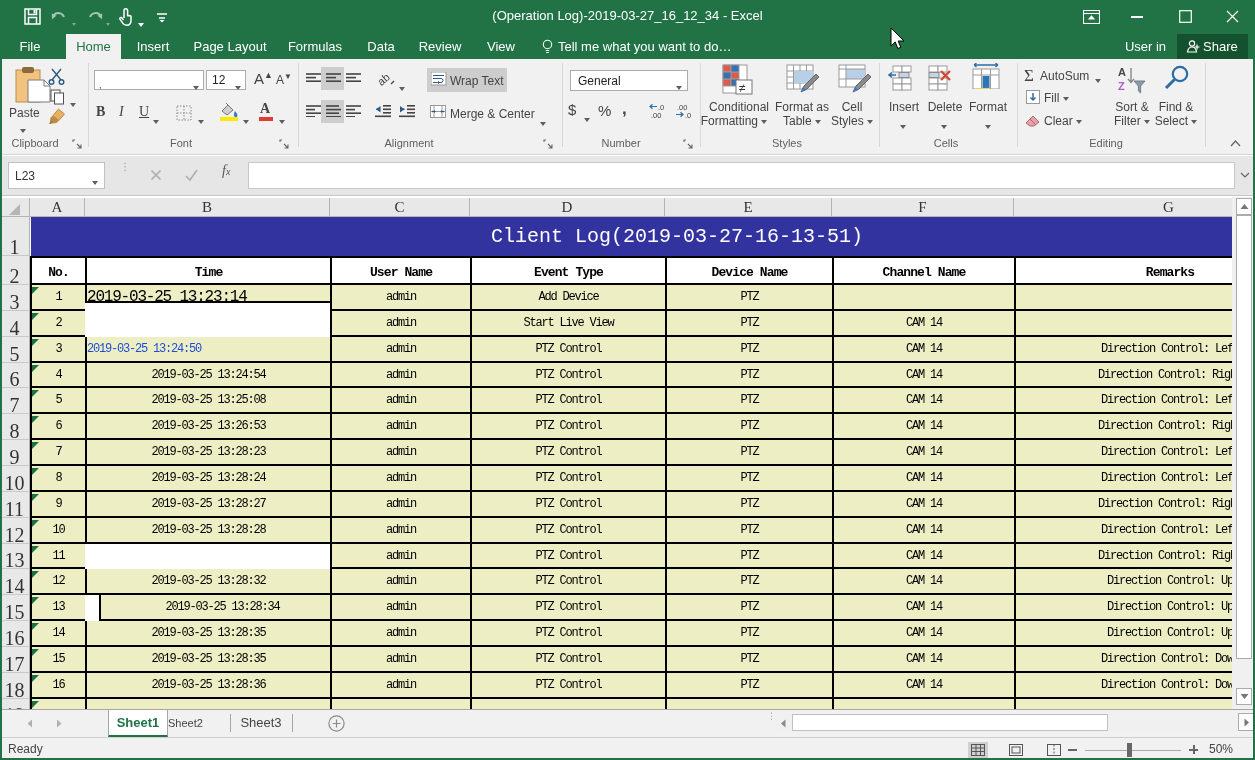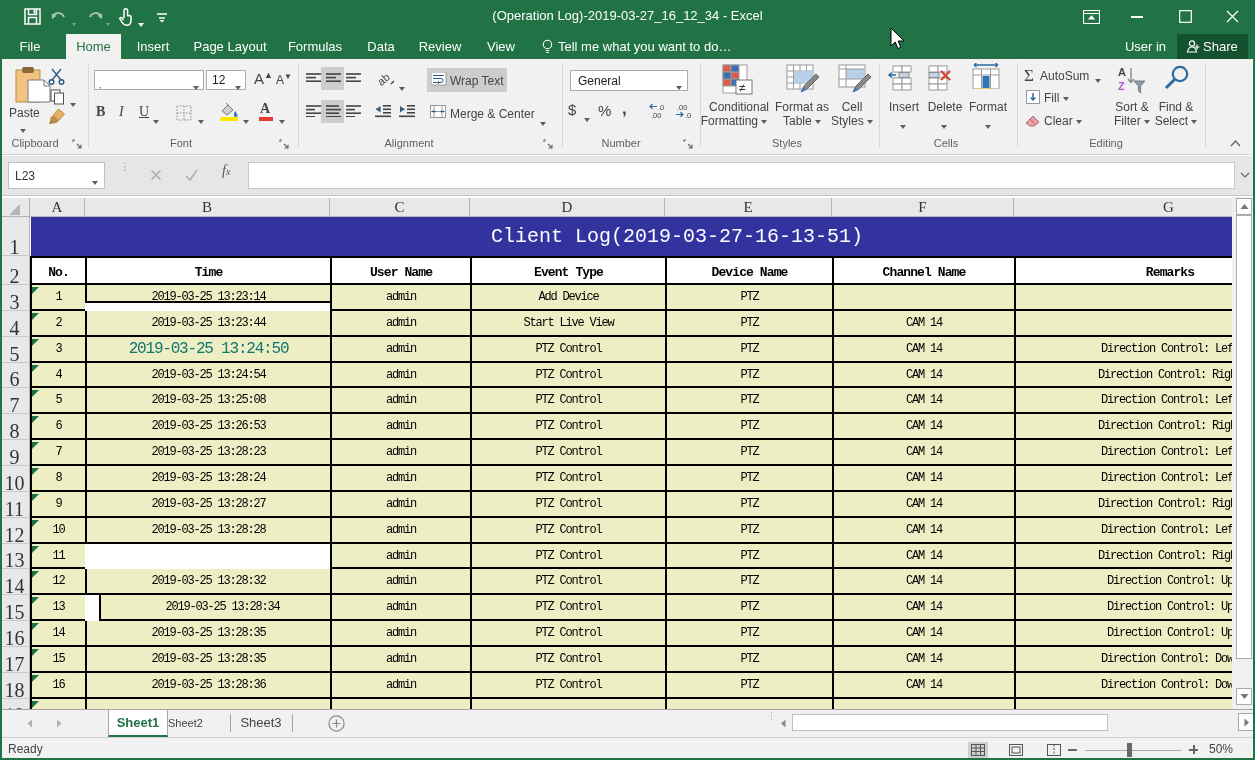--- a/index.html
+++ b/index.html
@@ -469,37 +469,36 @@
 <div class="cell" style="left:31px;top:20px;width:1206px;height:39px;background:#3333a0"></div>
 <div class="cell" style="left:31px;top:27px;width:1206px;height:26px;color:#fff;font-size:20px;letter-spacing:0px;text-align:center;line-height:26px"><span style="position:relative;left:43px">Client Log(2019-03-27-16-13-51)</span></div>
 <div class="cell" style="left:30px;top:59px;width:55px;height:29.0px;background:#fff;border-left:2px solid #000;border-top:2px solid #000;border-bottom:2px solid #000;font-weight:bold;font-size:13px;letter-spacing:-0.9px;text-align:center;line-height:29.0px;color:#000">No.</div>
 <div class="cell" style="left:85px;top:59px;width:245px;height:29.0px;background:#fff;border-left:2px solid #000;border-top:2px solid #000;border-bottom:2px solid #000;font-weight:bold;font-size:13px;letter-spacing:-0.9px;text-align:center;line-height:29.0px;color:#000">Time</div>
 <div class="cell" style="left:330px;top:59px;width:140px;height:29.0px;background:#fff;border-left:2px solid #000;border-top:2px solid #000;border-bottom:2px solid #000;font-weight:bold;font-size:13px;letter-spacing:-0.9px;text-align:center;line-height:29.0px;color:#000">User Name</div>
 <div class="cell" style="left:470px;top:59px;width:195px;height:29.0px;background:#fff;border-left:2px solid #000;border-top:2px solid #000;border-bottom:2px solid #000;font-weight:bold;font-size:13px;letter-spacing:-0.9px;text-align:center;line-height:29.0px;color:#000">Event Type</div>
 <div class="cell" style="left:665px;top:59px;width:167px;height:29.0px;background:#fff;border-left:2px solid #000;border-top:2px solid #000;border-bottom:2px solid #000;font-weight:bold;font-size:13px;letter-spacing:-0.9px;text-align:center;line-height:29.0px;color:#000">Device Name</div>
 <div class="cell" style="left:832px;top:59px;width:182px;height:29.0px;background:#fff;border-left:2px solid #000;border-top:2px solid #000;border-bottom:2px solid #000;font-weight:bold;font-size:13px;letter-spacing:-0.9px;text-align:center;line-height:29.0px;color:#000">Channel Name</div>
 <div class="cell" style="left:1014px;top:59px;width:310px;height:29.0px;background:#fff;border-left:2px solid #000;border-top:2px solid #000;border-bottom:2px solid #000;font-weight:bold;font-size:13px;letter-spacing:-0.9px;text-align:center;line-height:29.0px;color:#000">Remarks</div>
 <div class="cell datarow" style="left:30px;top:88.0px;width:55px;height:25.9px;border-left:2px solid #000;border-bottom:2px solid #000;font-size:12px;letter-spacing:-1.2px;text-align:center;line-height:25.9px;color:#000">1</div>
-<div class="cell datarow" style="left:85px;top:88.0px;width:245px;height:18px;border-left:2px solid #000;border-bottom:2px solid #000;font-size:12px;letter-spacing:-1.2px;text-align:center;line-height:25.9px;color:#000">2019-03-25 13:23:14</div>
+<div class="cell datarow" style="left:85px;top:88.0px;width:245px;height:18px;border-left:2px solid #000;border-bottom:2px solid #000;font-size:16px;letter-spacing:-1.2px;text-align:left;line-height:25.9px;color:#000">2019-03-25 13:23:14</div>
 <div class="cell datarow" style="left:330px;top:88.0px;width:140px;height:25.9px;border-left:2px solid #000;border-bottom:2px solid #000;font-size:12px;letter-spacing:-1.2px;text-align:center;line-height:25.9px;color:#000">admin</div>
 <div class="cell datarow" style="left:470px;top:88.0px;width:195px;height:25.9px;border-left:2px solid #000;border-bottom:2px solid #000;font-size:12px;letter-spacing:-1.2px;text-align:center;line-height:25.9px;color:#000">Add Device</div>
 <div class="cell datarow" style="left:665px;top:88.0px;width:167px;height:25.9px;border-left:2px solid #000;border-bottom:2px solid #000;font-size:12px;letter-spacing:-1.2px;text-align:center;line-height:25.9px;color:#000">PTZ</div>
 <div class="cell datarow" style="left:832px;top:88.0px;width:182px;height:25.9px;border-left:2px solid #000;border-bottom:2px solid #000;font-size:12px;letter-spacing:-1.2px;text-align:center;line-height:25.9px;color:#000"></div>
 <div class="cell datarow" style="left:1014px;top:88.0px;width:310px;height:25.9px;border-left:2px solid #000;border-bottom:2px solid #000;font-size:12px;letter-spacing:-1.2px;text-align:center;line-height:25.9px;color:#000"></div>
 <div class="tri" style="left:32px;top:90.0px"></div>
 <div class="cell datarow" style="left:30px;top:113.9px;width:55px;height:25.9px;border-left:2px solid #000;border-bottom:2px solid #000;font-size:12px;letter-spacing:-1.2px;text-align:center;line-height:25.9px;color:#000">2</div>
-<div class="cell datarow" style="left:85px;top:113.9px;width:245px;height:25.9px;border-left:2px solid #000;border-bottom:2px solid #000;font-size:12px;letter-spacing:-1.2px;text-align:center;line-height:25.9px;color:#000">2019-03-25 13:23:44</div>
 <div class="cell datarow" style="left:330px;top:113.9px;width:140px;height:25.9px;border-left:2px solid #000;border-bottom:2px solid #000;font-size:12px;letter-spacing:-1.2px;text-align:center;line-height:25.9px;color:#000">admin</div>
 <div class="cell datarow" style="left:470px;top:113.9px;width:195px;height:25.9px;border-left:2px solid #000;border-bottom:2px solid #000;font-size:12px;letter-spacing:-1.2px;text-align:center;line-height:25.9px;color:#000">Start Live View</div>
 <div class="cell datarow" style="left:665px;top:113.9px;width:167px;height:25.9px;border-left:2px solid #000;border-bottom:2px solid #000;font-size:12px;letter-spacing:-1.2px;text-align:center;line-height:25.9px;color:#000">PTZ</div>
 <div class="cell datarow" style="left:832px;top:113.9px;width:182px;height:25.9px;border-left:2px solid #000;border-bottom:2px solid #000;font-size:12px;letter-spacing:-1.2px;text-align:center;line-height:25.9px;color:#000">CAM 14</div>
 <div class="cell datarow" style="left:1014px;top:113.9px;width:310px;height:25.9px;border-left:2px solid #000;border-bottom:2px solid #000;font-size:12px;letter-spacing:-1.2px;text-align:center;line-height:25.9px;color:#000"></div>
 <div class="tri" style="left:32px;top:115.9px"></div>
 <div class="cell datarow" style="left:30px;top:139.7px;width:55px;height:25.9px;border-left:2px solid #000;border-bottom:2px solid #000;font-size:12px;letter-spacing:-1.2px;text-align:center;line-height:25.9px;color:#000">3</div>
-<div class="cell datarow" style="left:85px;top:139.7px;width:245px;height:25.9px;border-left:2px solid #000;border-bottom:2px solid #000;font-size:16px;letter-spacing:-1.2px;text-align:center;line-height:25.9px;color:#0f766e">2019-03-25 13:24:50</div>
+<div class="cell datarow" style="left:85px;top:139.7px;width:245px;height:25.9px;border-left:2px solid #000;border-bottom:2px solid #000;font-size:12px;letter-spacing:-1.2px;text-align:left;line-height:25.9px;color:#1d4ed8">2019-03-25 13:24:50</div>
 <div class="cell datarow" style="left:330px;top:139.7px;width:140px;height:25.9px;border-left:2px solid #000;border-bottom:2px solid #000;font-size:12px;letter-spacing:-1.2px;text-align:center;line-height:25.9px;color:#000">admin</div>
 <div class="cell datarow" style="left:470px;top:139.7px;width:195px;height:25.9px;border-left:2px solid #000;border-bottom:2px solid #000;font-size:12px;letter-spacing:-1.2px;text-align:center;line-height:25.9px;color:#000">PTZ Control</div>
 <div class="cell datarow" style="left:665px;top:139.7px;width:167px;height:25.9px;border-left:2px solid #000;border-bottom:2px solid #000;font-size:12px;letter-spacing:-1.2px;text-align:center;line-height:25.9px;color:#000">PTZ</div>
 <div class="cell datarow" style="left:832px;top:139.7px;width:182px;height:25.9px;border-left:2px solid #000;border-bottom:2px solid #000;font-size:12px;letter-spacing:-1.2px;text-align:center;line-height:25.9px;color:#000">CAM 14</div>
 <div class="cell datarow" style="left:1014px;top:139.7px;width:310px;height:25.9px;border-left:2px solid #000;border-bottom:2px solid #000;font-size:12px;letter-spacing:-1.2px;text-align:center;line-height:25.9px;color:#000">Direction Control: Left</div>
 <div class="tri" style="left:32px;top:141.7px"></div>
 <div class="cell datarow" style="left:30px;top:165.6px;width:55px;height:25.9px;border-left:2px solid #000;border-bottom:2px solid #000;font-size:12px;letter-spacing:-1.2px;text-align:center;line-height:25.9px;color:#000">4</div>
 <div class="cell datarow" style="left:85px;top:165.6px;width:245px;height:25.9px;border-left:2px solid #000;border-bottom:2px solid #000;font-size:12px;letter-spacing:-1.2px;text-align:center;line-height:25.9px;color:#000">2019-03-25 13:24:54</div>
 <div class="cell datarow" style="left:330px;top:165.6px;width:140px;height:25.9px;border-left:2px solid #000;border-bottom:2px solid #000;font-size:12px;letter-spacing:-1.2px;text-align:center;line-height:25.9px;color:#000">admin</div>
 <div class="cell datarow" style="left:470px;top:165.6px;width:195px;height:25.9px;border-left:2px solid #000;border-bottom:2px solid #000;font-size:12px;letter-spacing:-1.2px;text-align:center;line-height:25.9px;color:#000">PTZ Control</div>

